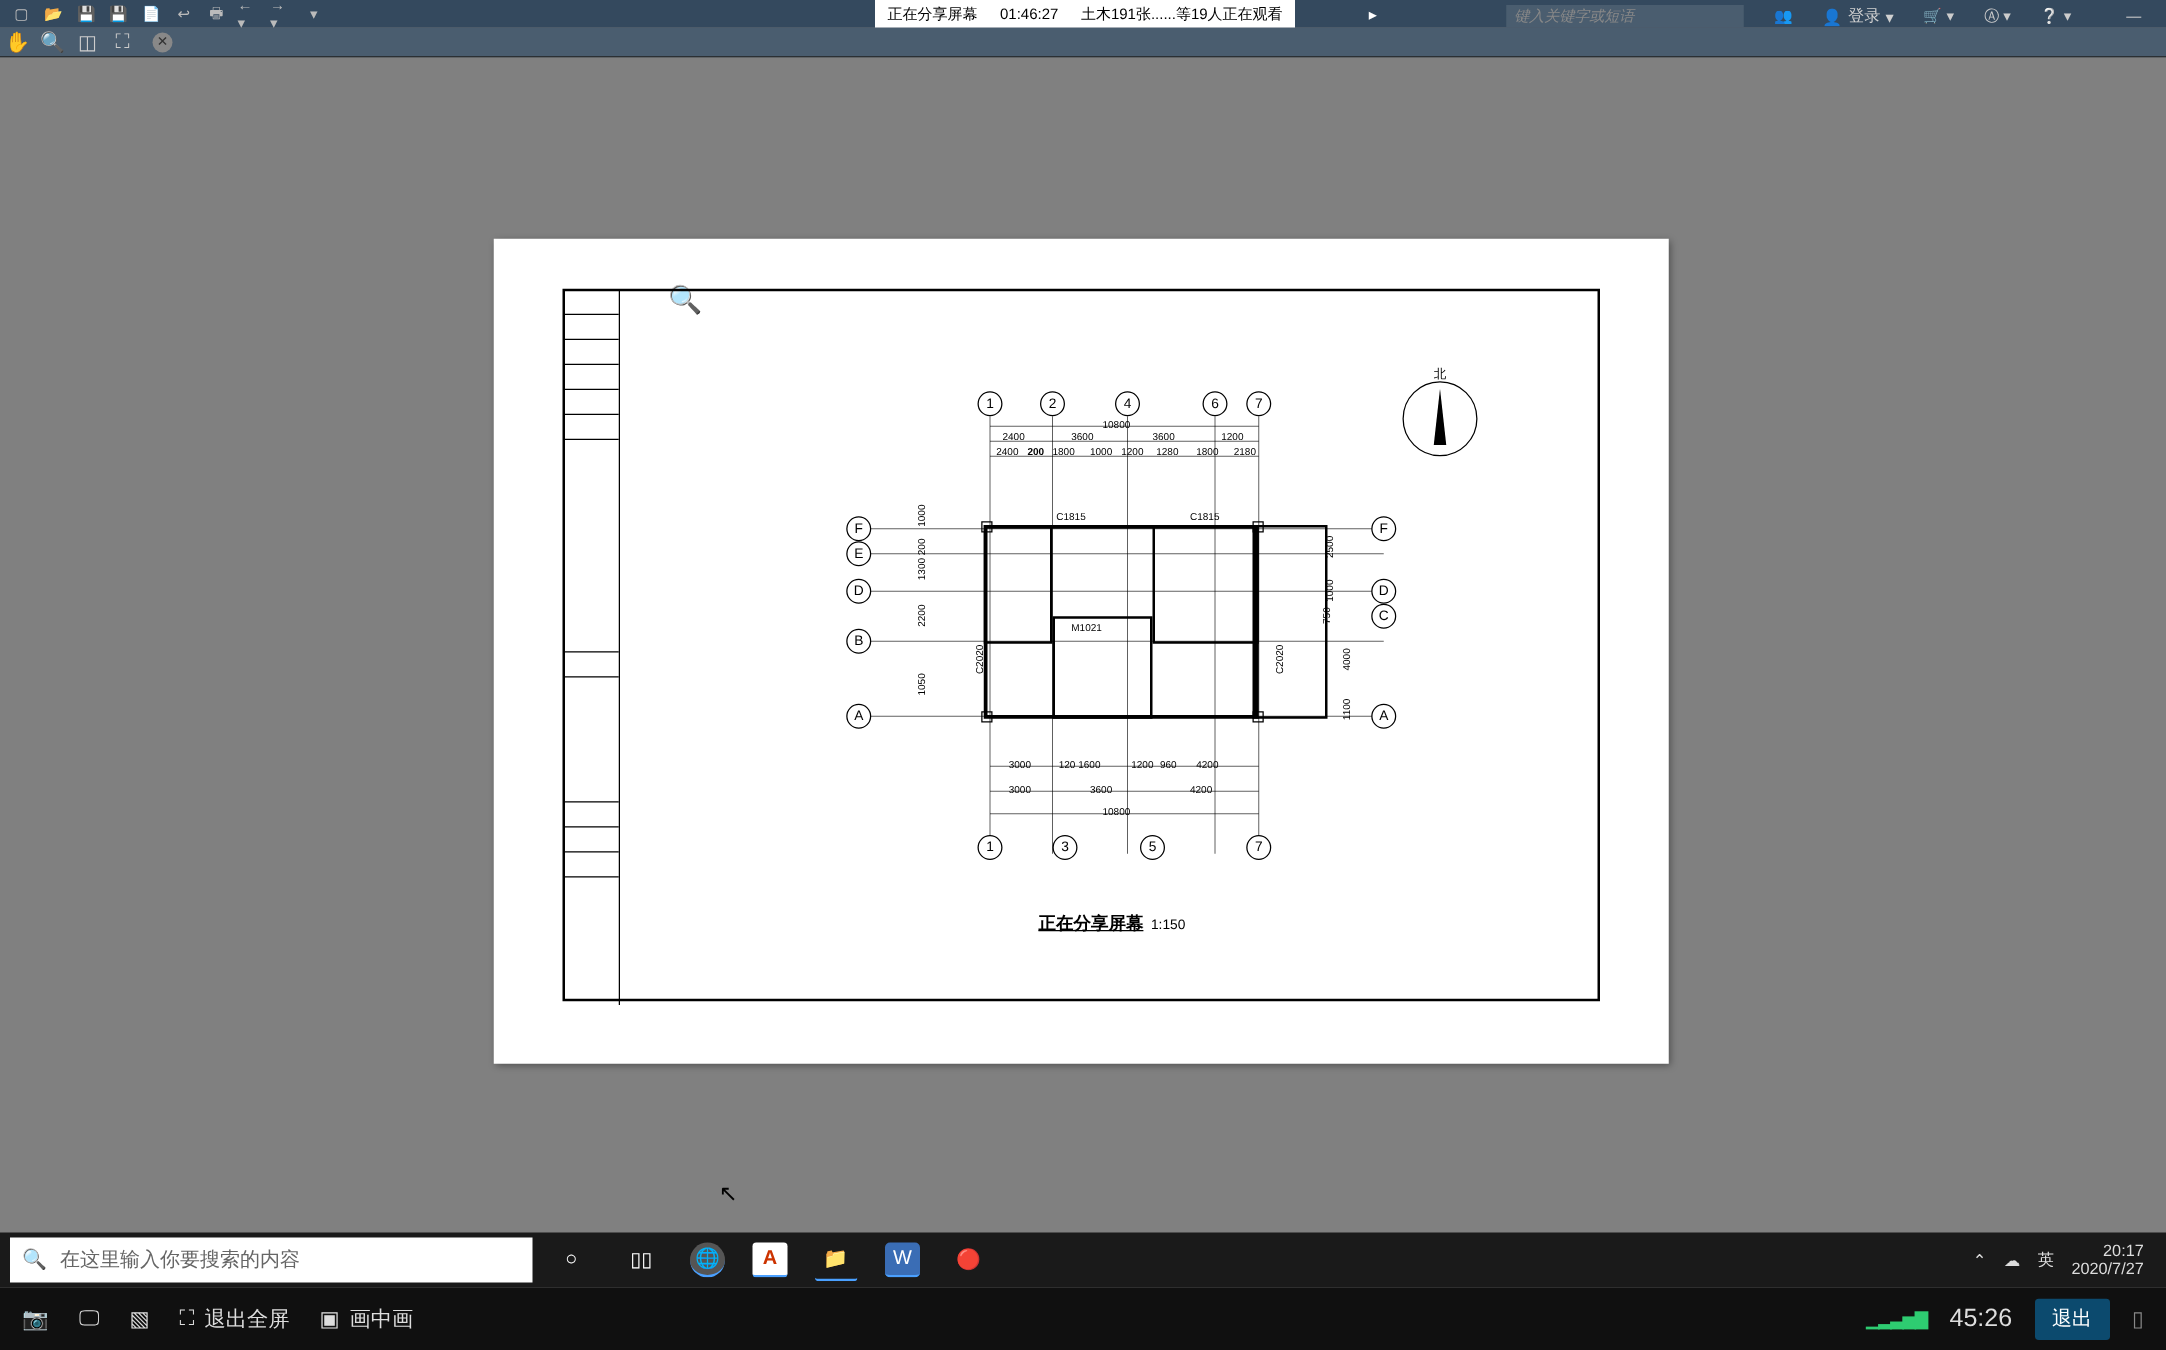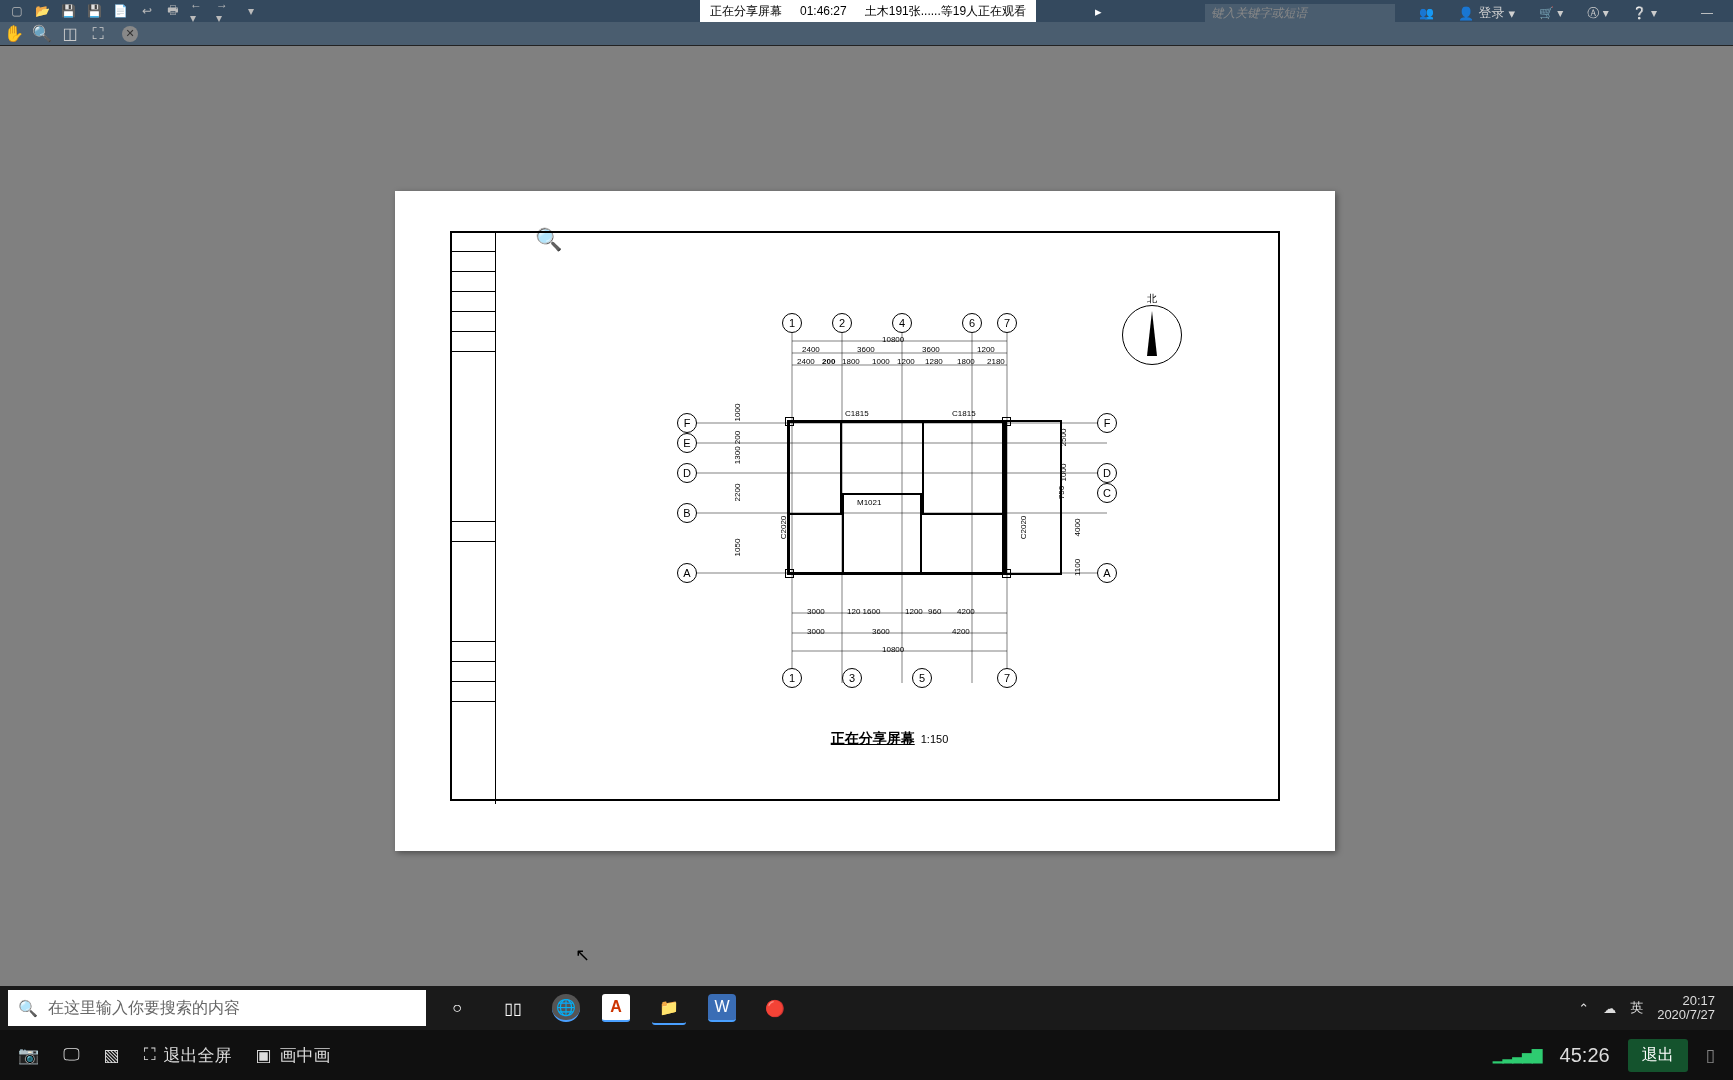--- a/index.html
+++ b/index.html
@@ -121,21 +121,21 @@
     }
     .systray .clock { text-align:right; line-height:1.1;}
     
     .viewer-bar {
       position:absolute; bottom:0; left:0; right:0; height:50px;
       background:#101010; display:flex; align-items:center; color:#ddd;
       padding:0 18px; gap:24px; font-size:17px;
     }
     .viewer-item { display:flex; align-items:center; gap:8px;}
     .viewer-right { margin-left:auto; display:flex; align-items:center; gap:18px;}
-    .exit-btn { background:#14532d; color:#fff; padding:6px 14px; border-radius:3px; font-size:16px;}
+    .exit-btn { background:#0c4a6e; color:#fff; padding:6px 14px; border-radius:3px; font-size:16px;}
     .signal { color:#2ecc71; letter-spacing:-1px; font-size:14px;}
   </style>
 </head>
 <body>
 
 <div class="top-bar">
   <div class="qat-icons">
     <span class="qat-icon">▢</span>
     <span class="qat-icon">📂</span>
     <span class="qat-icon">💾</span>

